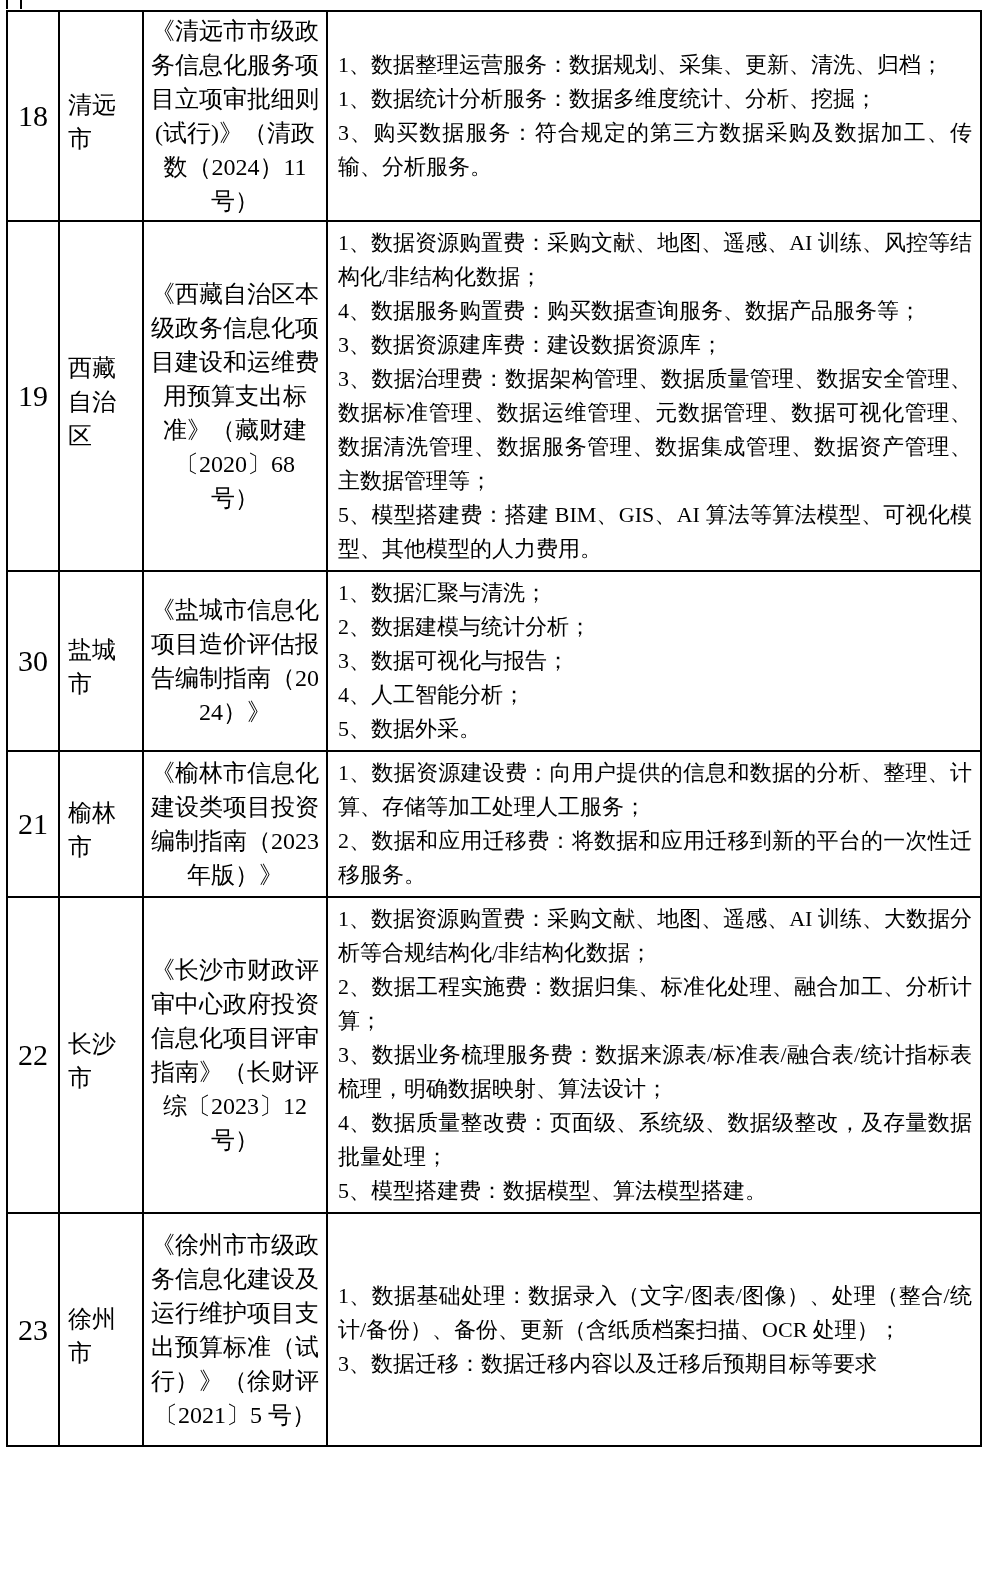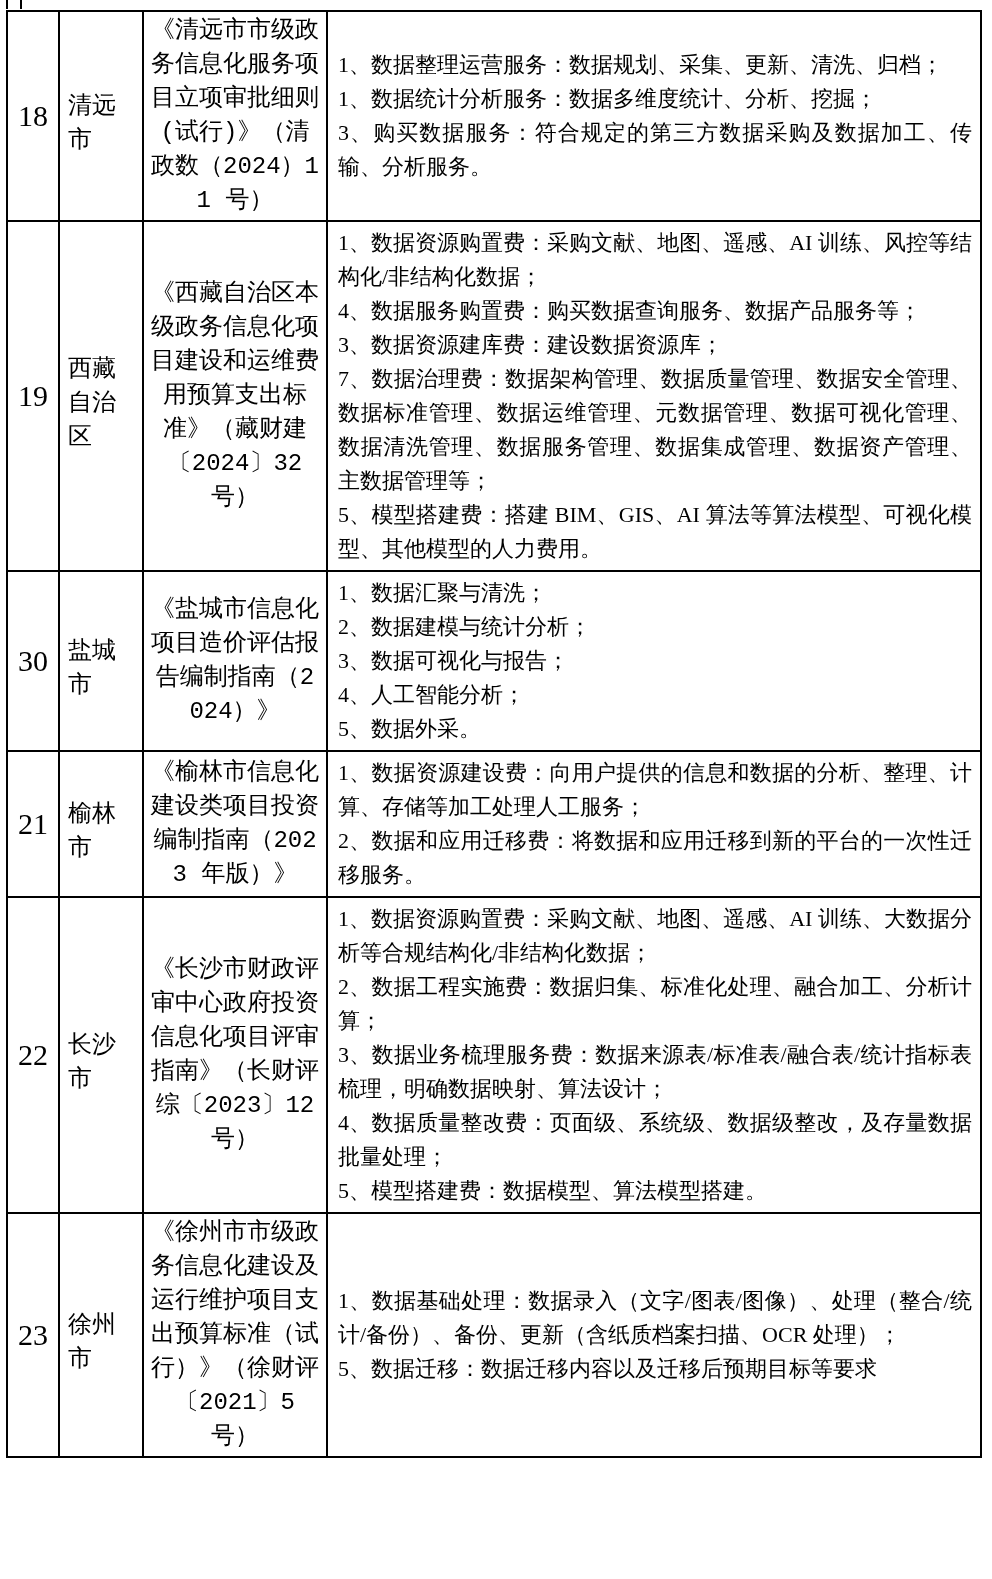--- a/index.html
+++ b/index.html
@@ -47,21 +47,20 @@
     line-height: 34px;
     padding: 14px 4px 2px 8px;
     word-break: break-all;
   }
   td.doc-cell {
     text-align: center;
     font-size: 24px;
     line-height: 34px;
     padding: 2px 5px;
     word-break: break-all;
-    font-family: Liberation Mono, monospace;
   }
   td.desc-cell {
     padding: 4px 8px 4px 10px;
     font-size: 22px;
     line-height: 34px;
   }
   .fee-item {
     text-align: justify;
     word-break: break-all;
   }
@@ -96,26 +95,26 @@
       <td class="desc-cell">
         <div class="fee-item">1、数据整理运营服务：数据规划、采集、更新、清洗、归档；</div>
         <div class="fee-item">1、数据统计分析服务：数据多维度统计、分析、挖掘；</div>
         <div class="fee-item">3、购买数据服务：符合规定的第三方数据采购及数据加工、传输、分析服务。</div>
       </td>
     </tr>
 
     <tr class="r2">
       <td class="no-cell">19</td>
       <td class="city-cell">西藏自治区</td>
-      <td class="doc-cell">《西藏自治区本级政务信息化项目建设和运维费用预算支出标准》（藏财建〔2024〕32 号）</td>
+      <td class="doc-cell">《西藏自治区本级政务信息化项目建设和运维费用预算支出标准》（藏财建〔2020〕68 号）</td>
       <td class="desc-cell">
         <div class="fee-item">1、数据资源购置费：采购文献、地图、遥感、AI 训练、风控等结构化/非结构化数据；</div>
         <div class="fee-item">4、数据服务购置费：购买数据查询服务、数据产品服务等；</div>
         <div class="fee-item">3、数据资源建库费：建设数据资源库；</div>
-        <div class="fee-item">7、数据治理费：数据架构管理、数据质量管理、数据安全管理、数据标准管理、数据运维管理、元数据管理、数据可视化管理、数据清洗管理、数据服务管理、数据集成管理、数据资产管理、主数据管理等；</div>
+        <div class="fee-item">3、数据治理费：数据架构管理、数据质量管理、数据安全管理、数据标准管理、数据运维管理、元数据管理、数据可视化管理、数据清洗管理、数据服务管理、数据集成管理、数据资产管理、主数据管理等；</div>
         <div class="fee-item">5、模型搭建费：搭建 BIM、GIS、AI 算法等算法模型、可视化模型、其他模型的人力费用。</div>
       </td>
     </tr>
 
     <tr class="r3">
       <td class="no-cell">30</td>
       <td class="city-cell">盐城市</td>
       <td class="doc-cell">《盐城市信息化项目造价评估报告编制指南（2024）》</td>
       <td class="desc-cell">
         <div class="fee-item">1、数据汇聚与清洗；</div>
@@ -148,18 +147,18 @@
         <div class="fee-item">5、模型搭建费：数据模型、算法模型搭建。</div>
       </td>
     </tr>
 
     <tr class="r6">
       <td class="no-cell">23</td>
       <td class="city-cell">徐州市</td>
       <td class="doc-cell">《徐州市市级政务信息化建设及运行维护项目支出预算标准（试行）》（徐财评〔2021〕5 号）</td>
       <td class="desc-cell">
         <div class="fee-item">1、数据基础处理：数据录入（文字/图表/图像）、处理（整合/统计/备份）、备份、更新（含纸质档案扫描、OCR 处理）；</div>
-        <div class="fee-item">5、数据迁移：数据迁移内容以及迁移后预期目标等要求</div>
+        <div class="fee-item">3、数据迁移：数据迁移内容以及迁移后预期目标等要求</div>
       </td>
     </tr>
 
   </tbody>
 </table>
 
 </body></html>

